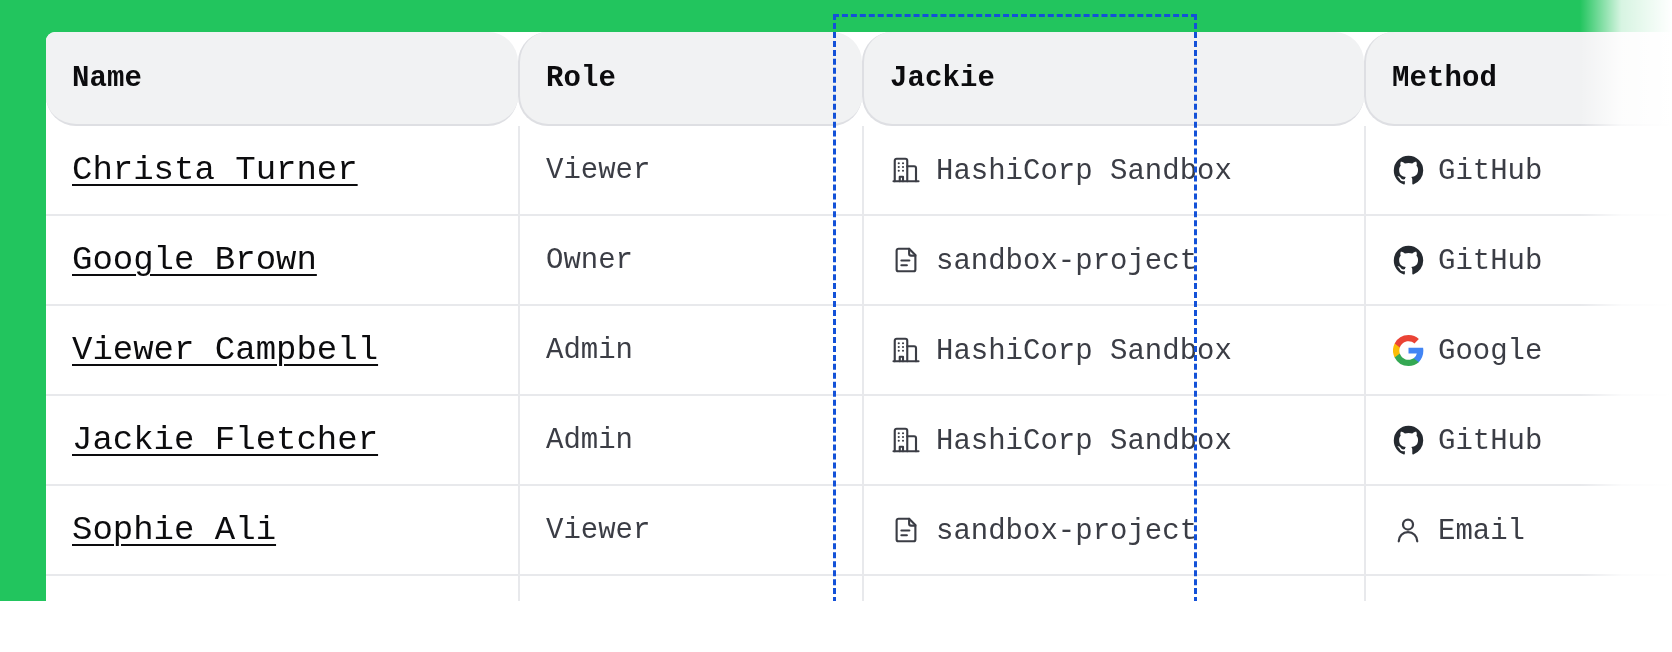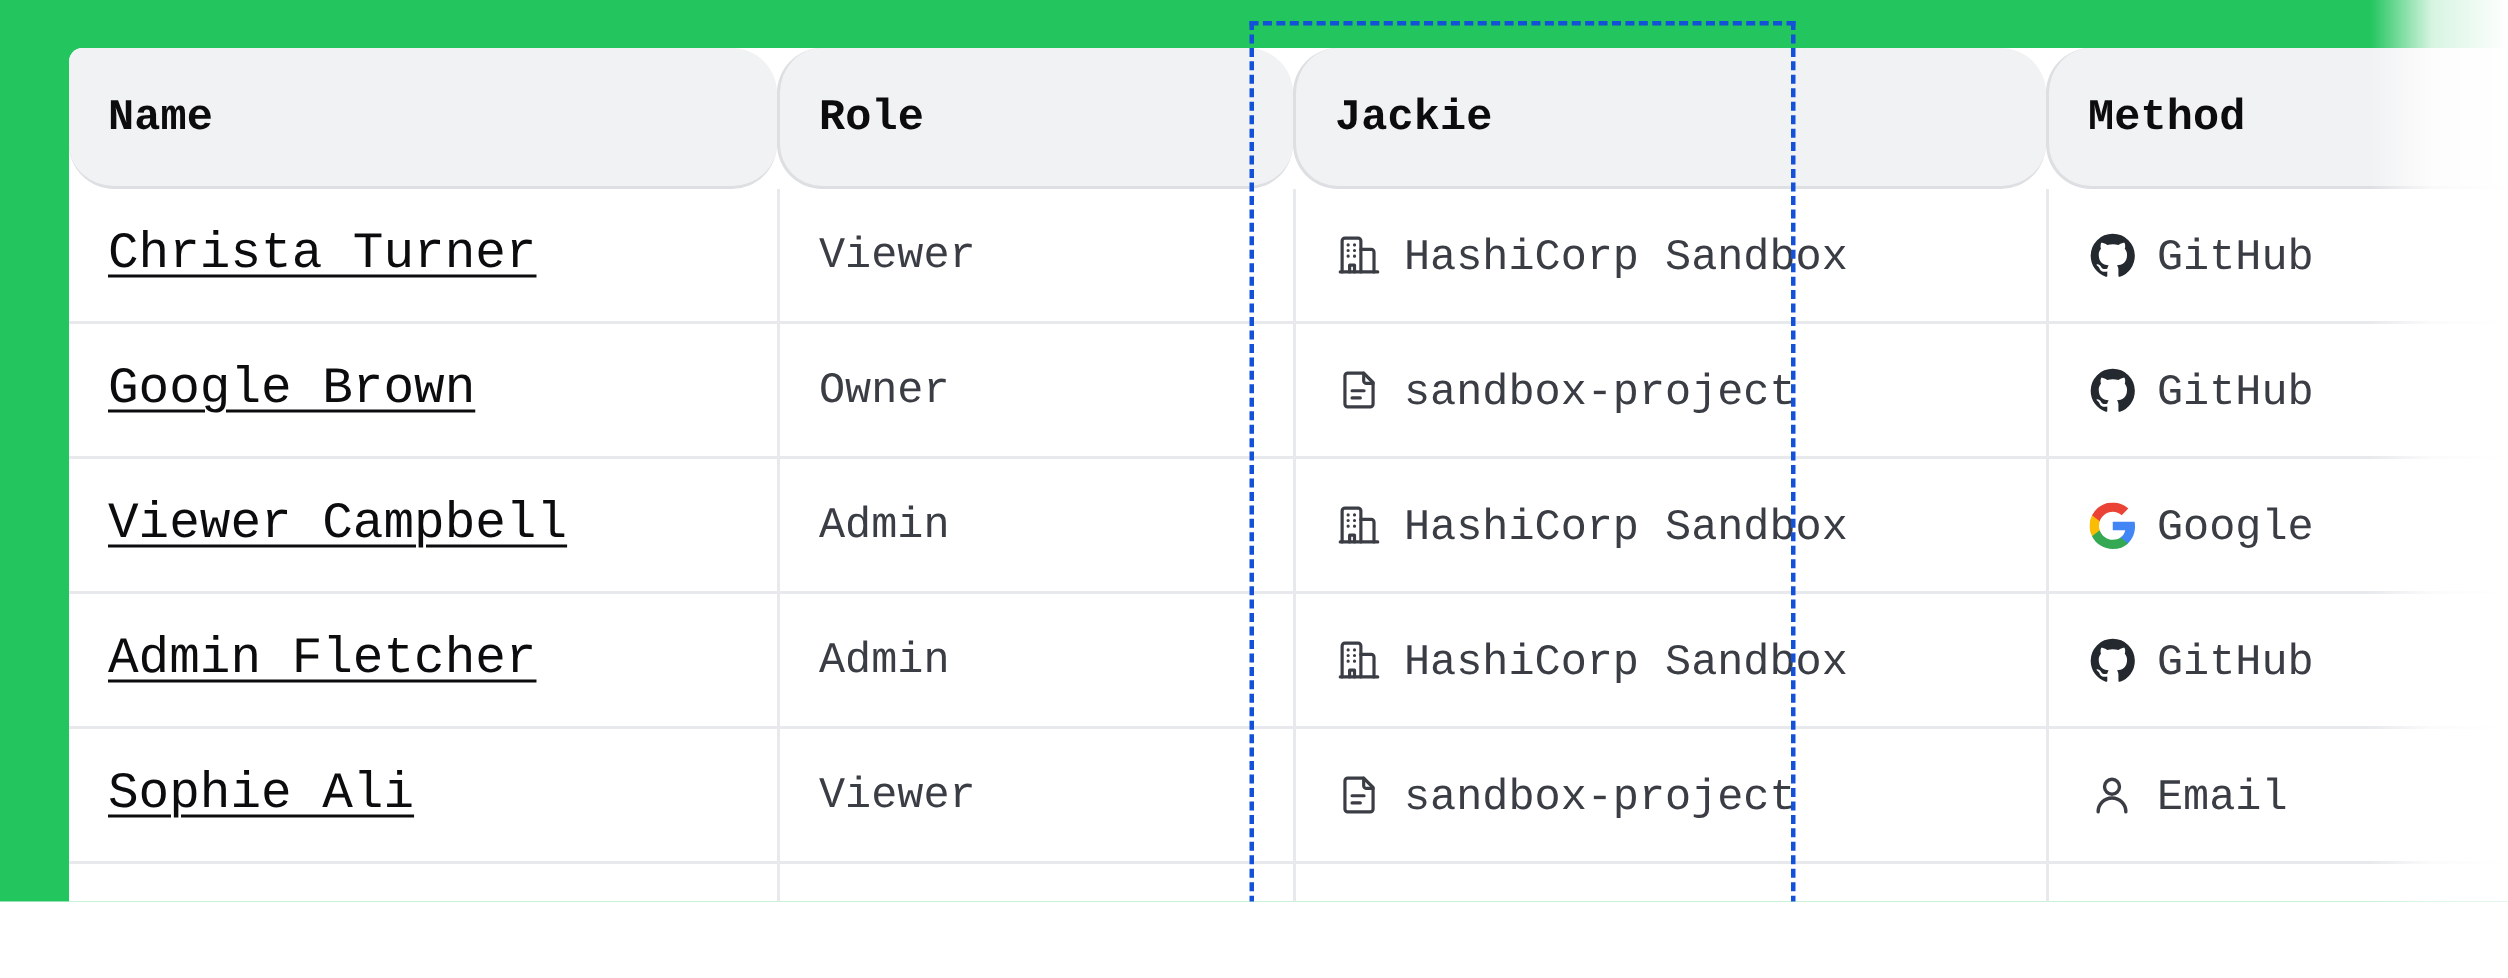--- a/index.html
+++ b/index.html
@@ -252,21 +252,21 @@
                   <path fill="#EA4335" d="M12 4.77c1.77 0 3.35.61 4.6 1.8l3.43-3.43C17.95 1.2 15.24 0 12 0A12 12 0 0 0 1.29 6.61l4 3.1C6.23 6.87 8.88 4.77 12 4.77z"></path>
                 </svg>
               </span>
               <span class="txt">Google</span>
             </span>
           </td>
         </tr>
 
         <tr>
           <td>
-            <a class="name-link">Admin Fletcher</a>
+            <a class="name-link">Jackie Fletcher</a>
           </td>
           <td class="divider">Admin</td>
           <td class="divider">
             <span class="cell-inline">
               <span class="ico">
                 <svg width="30" height="30" viewBox="0 0 24 24" fill="none" stroke="#3B3D45" stroke-width="1.7" stroke-linecap="round" stroke-linejoin="round">
                   <path d="M3 21V4.5A1.5 1.5 0 0 1 4.5 3h7A1.5 1.5 0 0 1 13 4.5V21"></path>
                   <path d="M13 9h5.5A1.5 1.5 0 0 1 20 10.5V21"></path>
                   <path d="M2 21h20"></path>
                   <path d="M6.2 6.6h.01M9.6 6.6h.01M6.2 9.6h.01M9.6 9.6h.01M6.2 12.6h.01M9.6 12.6h.01"></path>

